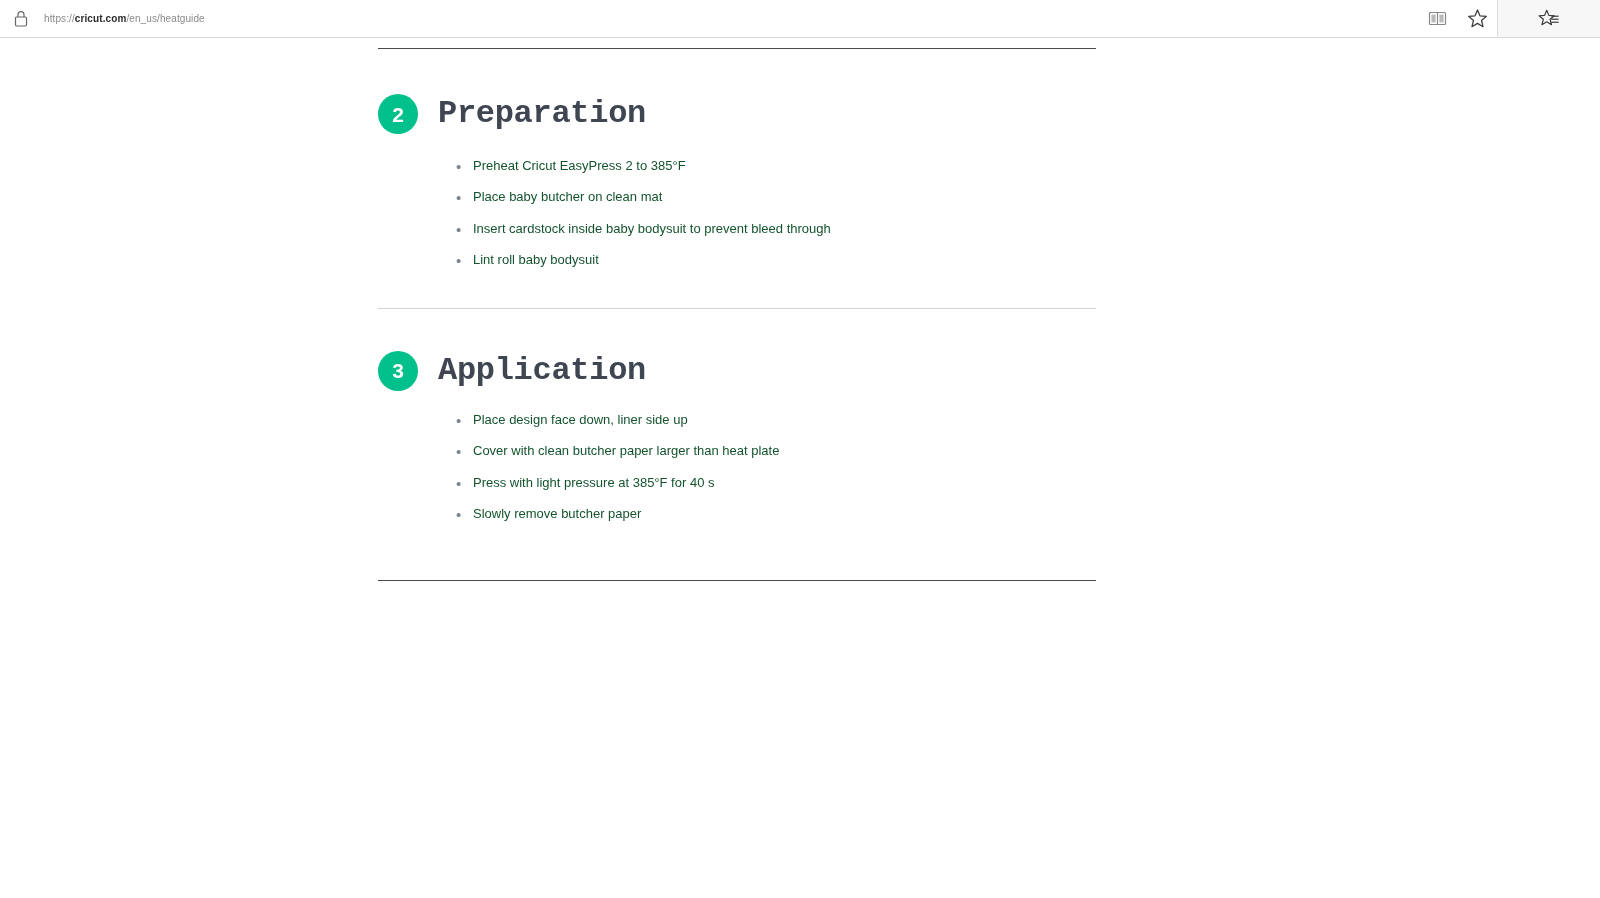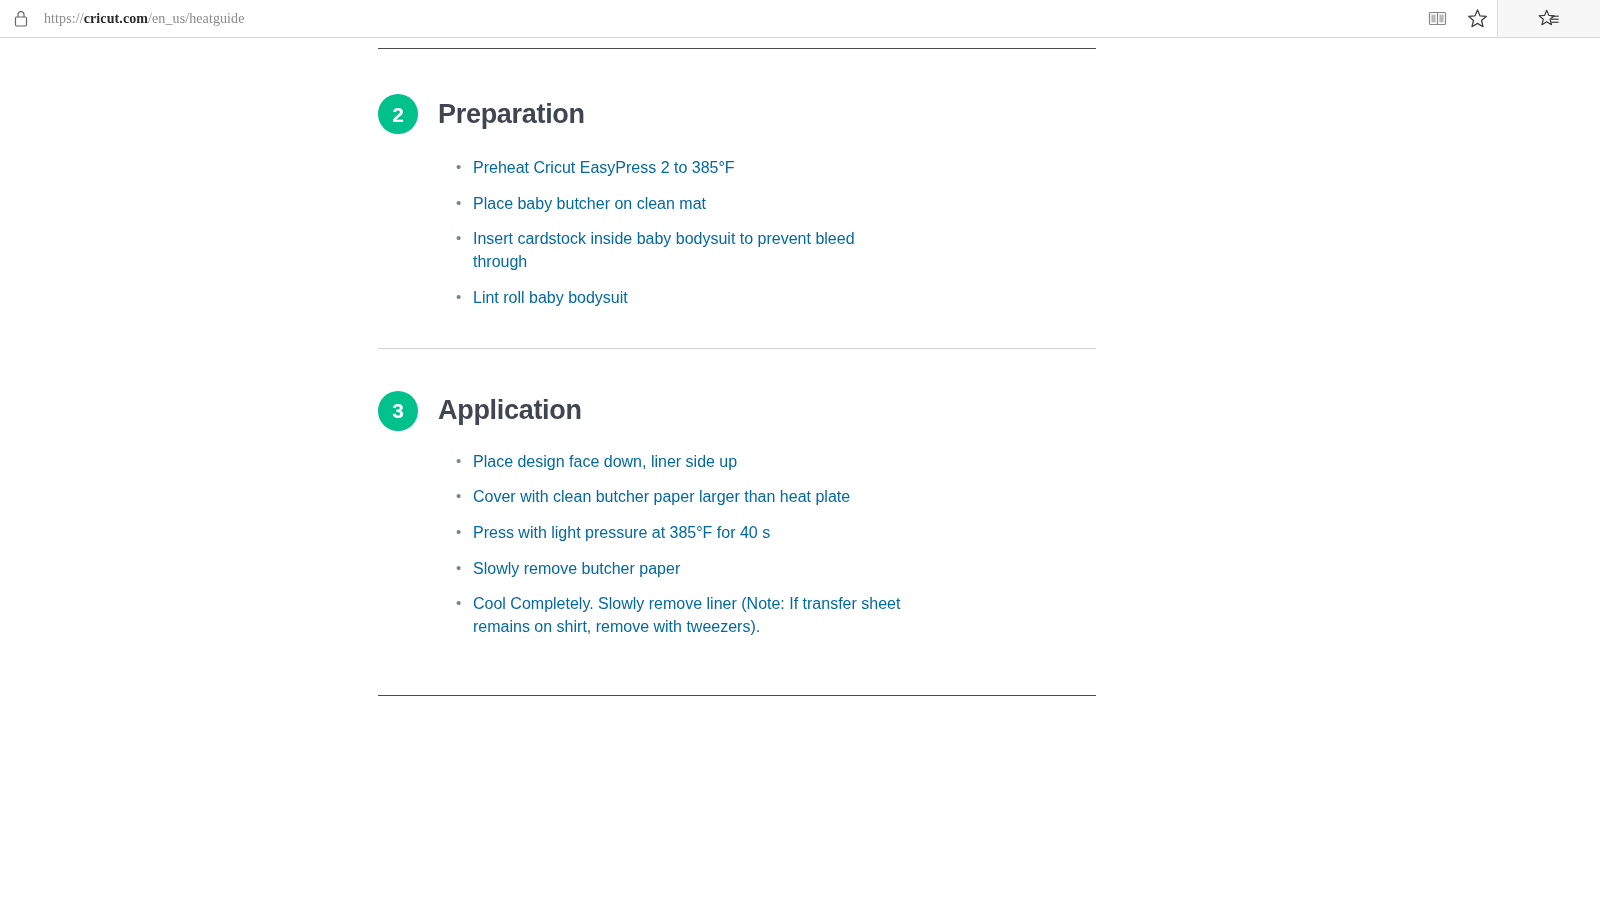--- a/index.html
+++ b/index.html
@@ -41,25 +41,25 @@
     width: 18px;
     height: 22px;
     margin-right: 14px;
     margin-left: 2px;
     flex: 0 0 auto;
     display: flex;
     align-items: center;
     justify-content: center;
   }
   .url-text {
-    font-size: 14px;
+    font-size: 10px;
     color: #8a8a8a;
     letter-spacing: 0.1px;
     white-space: nowrap;
-    font-family: Liberation Serif, serif;
+    font-family: Liberation Sans, sans-serif;
   }
   .url-host { color: #2b2b2b; font-weight: bold; }
   .omnibox-actions {
     position: absolute;
     right: 8px;
     top: 0;
     height: 37px;
     display: flex;
     align-items: center;
     gap: 16px;
@@ -124,40 +124,40 @@
     display: flex;
     align-items: center;
     justify-content: center;
     font-size: 21px;
     font-weight: bold;
     line-height: 1;
     flex: 0 0 auto;
     font-family: "Liberation Sans", sans-serif;
   }
   .section-title {
-    font-size: 27px;
+    font-size: 32px;
     font-weight: bold;
     color: #3f4651;
     letter-spacing: -0.3px;
     line-height: 1;
-    font-family: Liberation Sans, sans-serif;
+    font-family: Liberation Mono, monospace;
   }
 
   ul.steps {
     list-style: none;
     margin: 0;
     padding: 0;
     margin-left: 78px;
   }
   ul.steps li {
     position: relative;
     padding-left: 17px;
-    font-size: 16px;
+    font-size: 13px;
     line-height: 1.42;
-    color: #0369a1;
+    color: #14532d;
     margin-bottom: 13px;
     max-width: 440px;
     font-family: "Liberation Sans", sans-serif;
   }
   ul.steps li::before {
     content: "•";
     position: absolute;
     left: 0;
     top: -1px;
     color: #7b8492;
@@ -231,20 +231,19 @@
     <div class="section" style="margin-top:42px;">
       <div class="section-head">
         <div class="badge">3</div>
         <div class="section-title">Application</div>
       </div>
       <ul class="steps" style="margin-top:20px;">
         <li class="wide">Place design face down, liner side up</li>
         <li class="wide">Cover with clean butcher paper larger than heat plate</li>
         <li class="wide">Press with light pressure at 385°F for 40 s</li>
         <li class="wide">Slowly remove butcher paper</li>
-        <li class="wide">Cool Completely. Slowly remove liner (Note: If transfer sheet remains on shirt, remove with tweezers).</li>
       </ul>
     </div>
 
     <div class="divider" style="margin-top:56px;"></div>
 
   </div>
 </div>
 
 </body></html>

